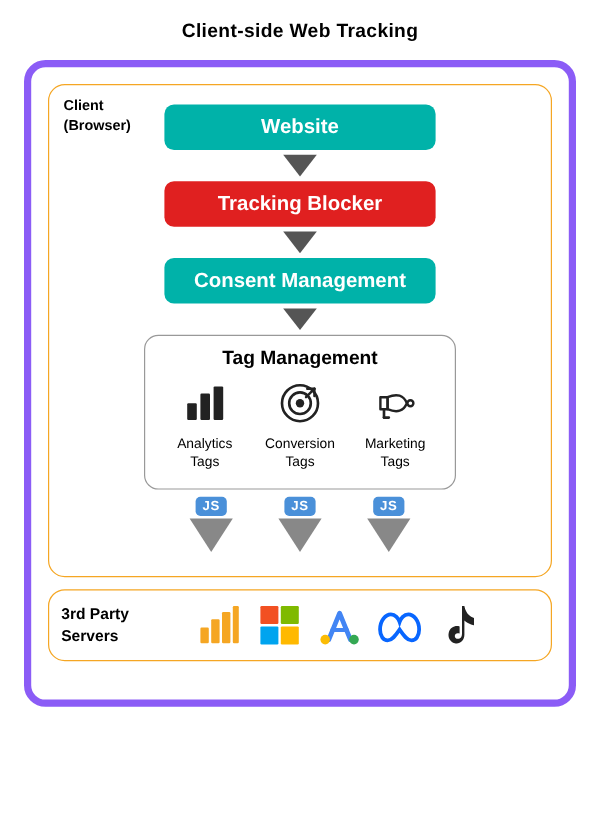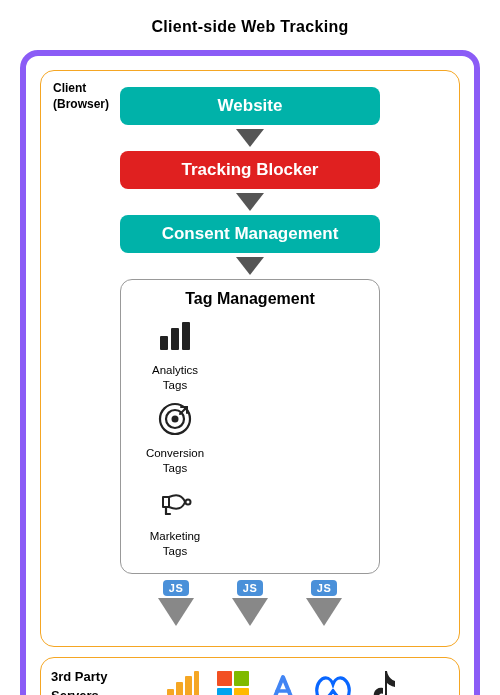--- a/index.html
+++ b/index.html
@@ -58,21 +58,21 @@
       flex-direction: column;
       align-items: center;
       width: 100%;
       gap: 0;
       margin-top: 4px;
     }
 
     .pill {
       border-radius: 8px;
       padding: 9px 0;
-      width: 260px;
+      width: 226px;
       text-align: center;
       font-size: 17px;
       font-weight: bold;
       color: #fff;
     }
 
     .pill-teal { background: #00b2a9; }
     .pill-red { background: #e02020; }
     .pill-teal2 { background: #00b2a9; }
 
@@ -98,21 +98,21 @@
     }
 
     .tag-mgmt-title {
       font-size: 16px;
       font-weight: bold;
       margin-bottom: 10px;
     }
 
     .tags-row {
       display: flex;
-      flex-direction: column;
+      flex-direction: row;
       justify-content: space-around;
       width: 100%;
       gap: 8px;
     }
 
     .tag-item {
       display: flex;
       flex-direction: column;
       align-items: center;
       gap: 4px;

